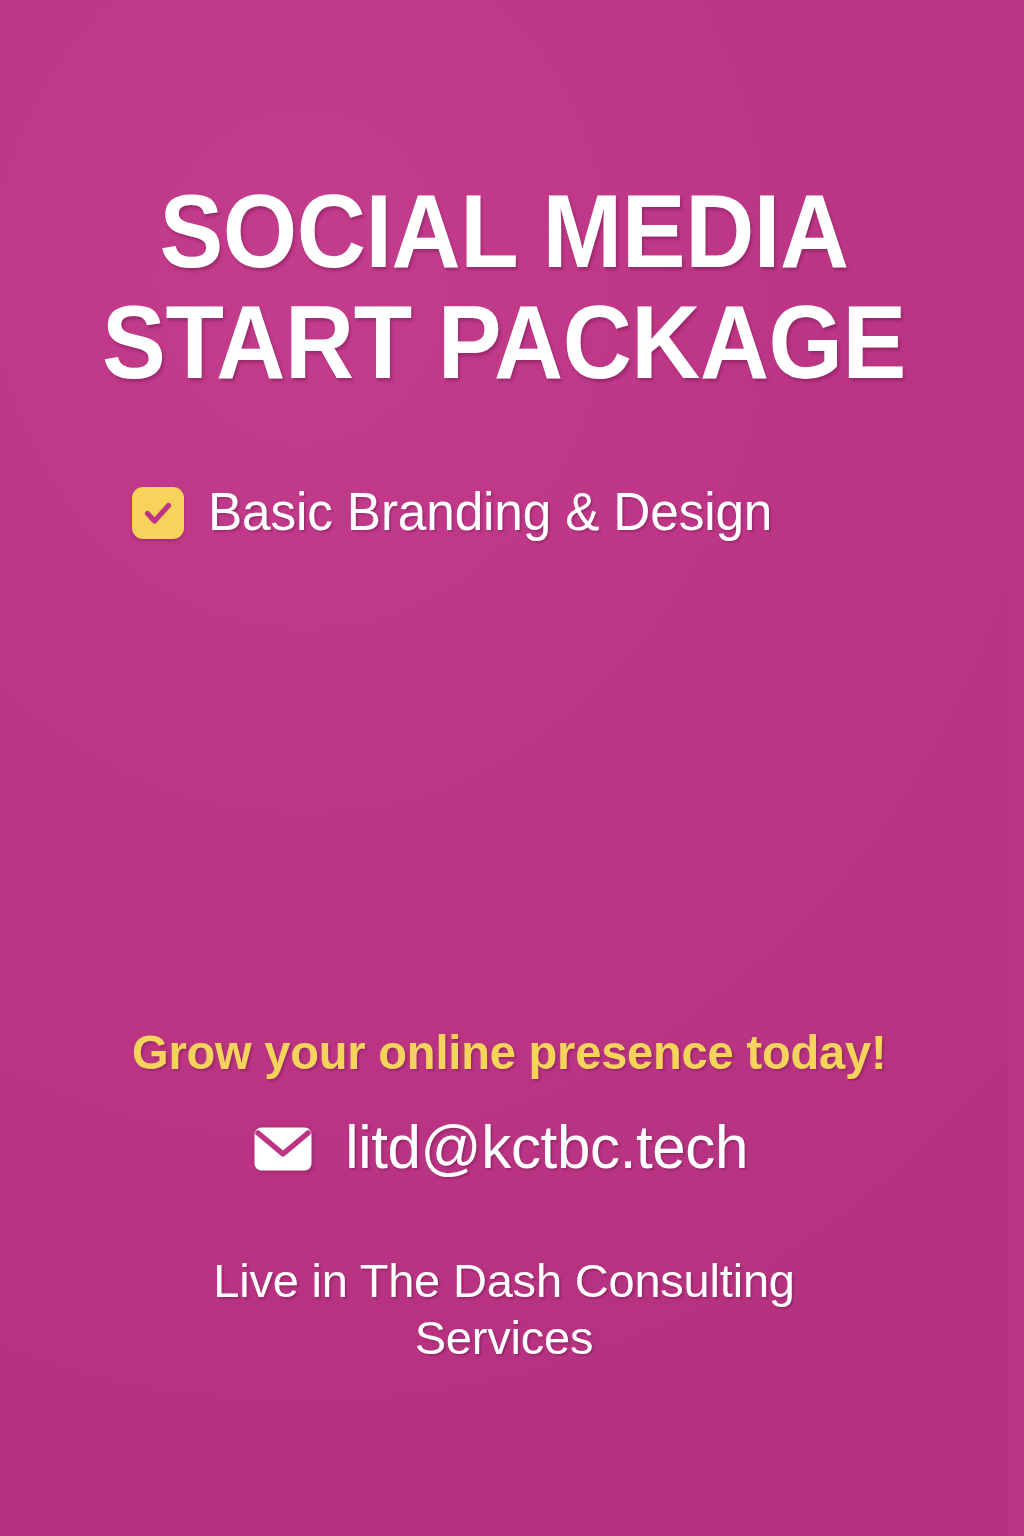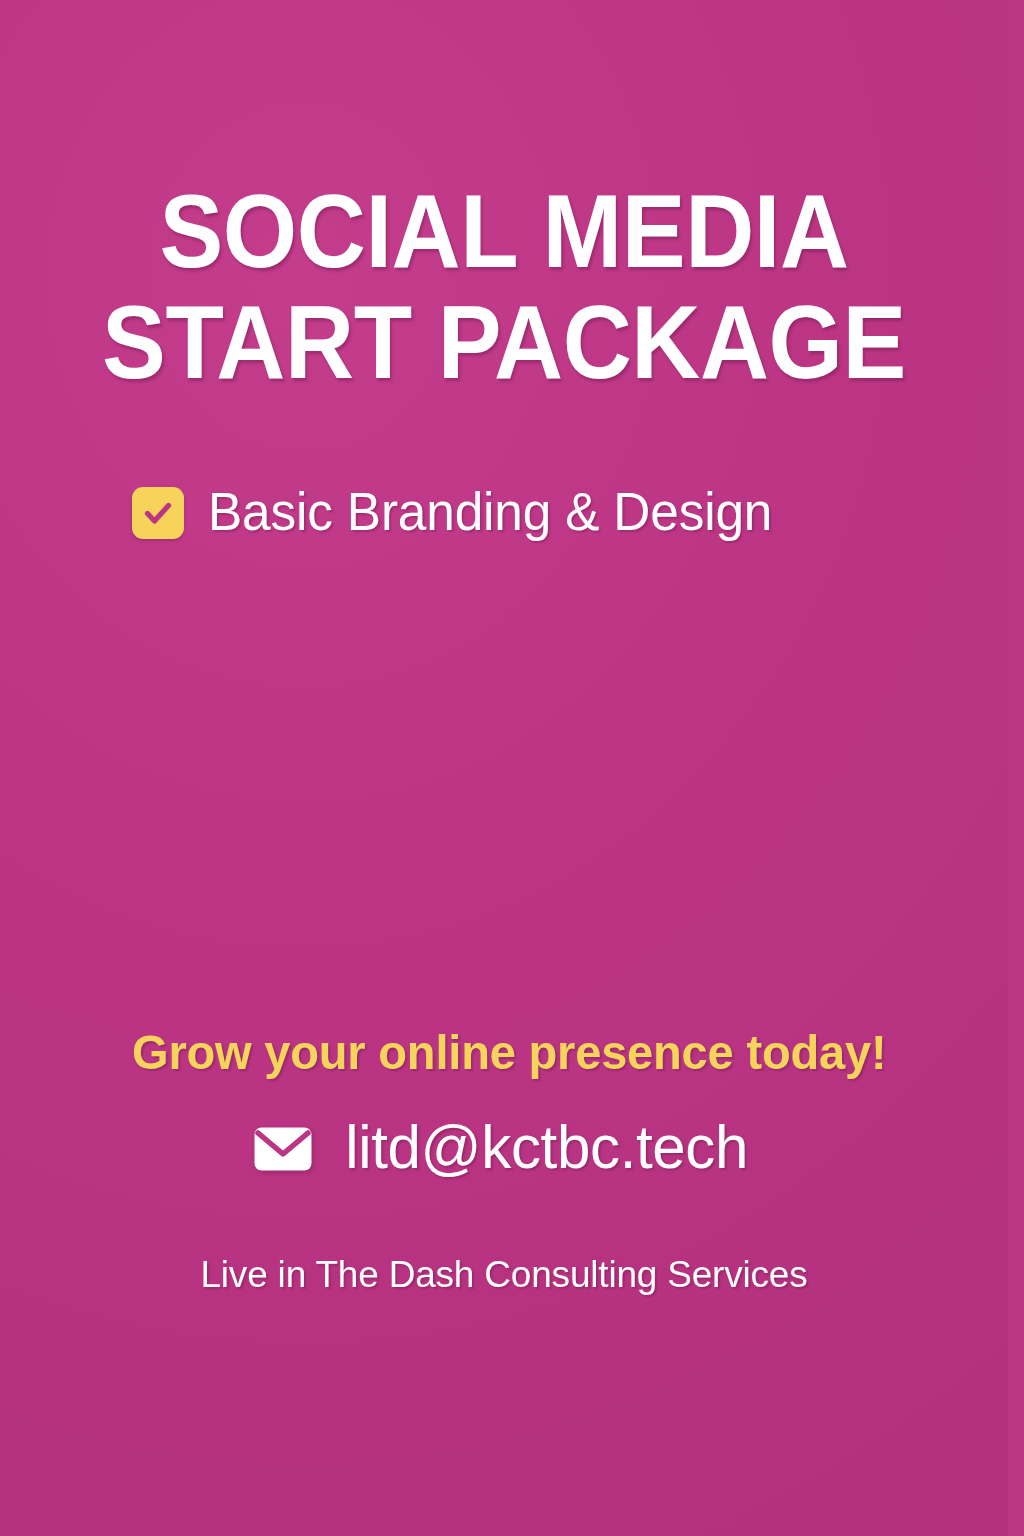--- a/index.html
+++ b/index.html
@@ -143,21 +143,21 @@
     position: absolute;
     left: 0;
     right: 0;
     top: 1252px;
     padding: 0 160px;
     box-sizing: border-box;
     text-align: center;
     color: #FFFFFF;
     font-family: "Liberation Sans Narrow", "Liberation Sans", sans-serif;
     font-weight: 400;
-    font-size: 37px;
+    font-size: 47px;
     line-height: 1.22;
     letter-spacing: -0.2px;
     text-shadow: 2px 2px 2px rgba(90, 18, 62, 0.30);
   }
 </style>
 </head>
 <body>
 
 <div id="poster">
 

